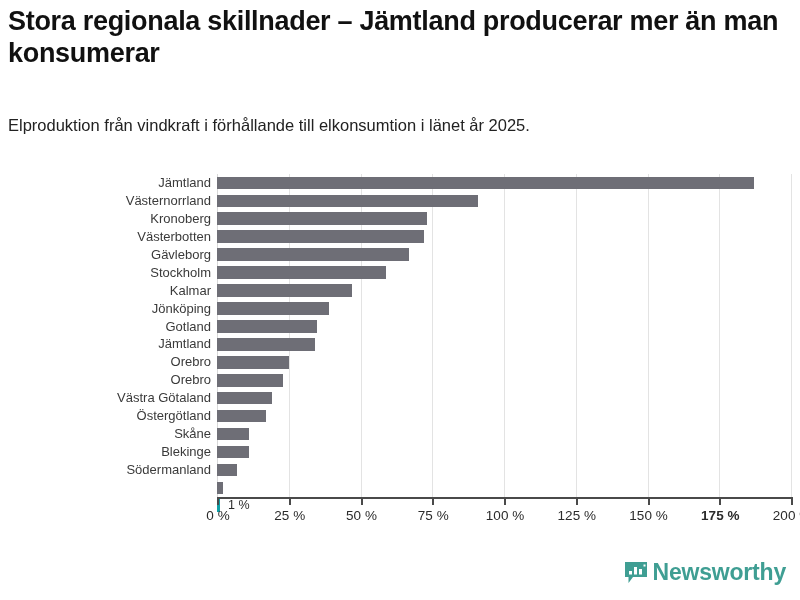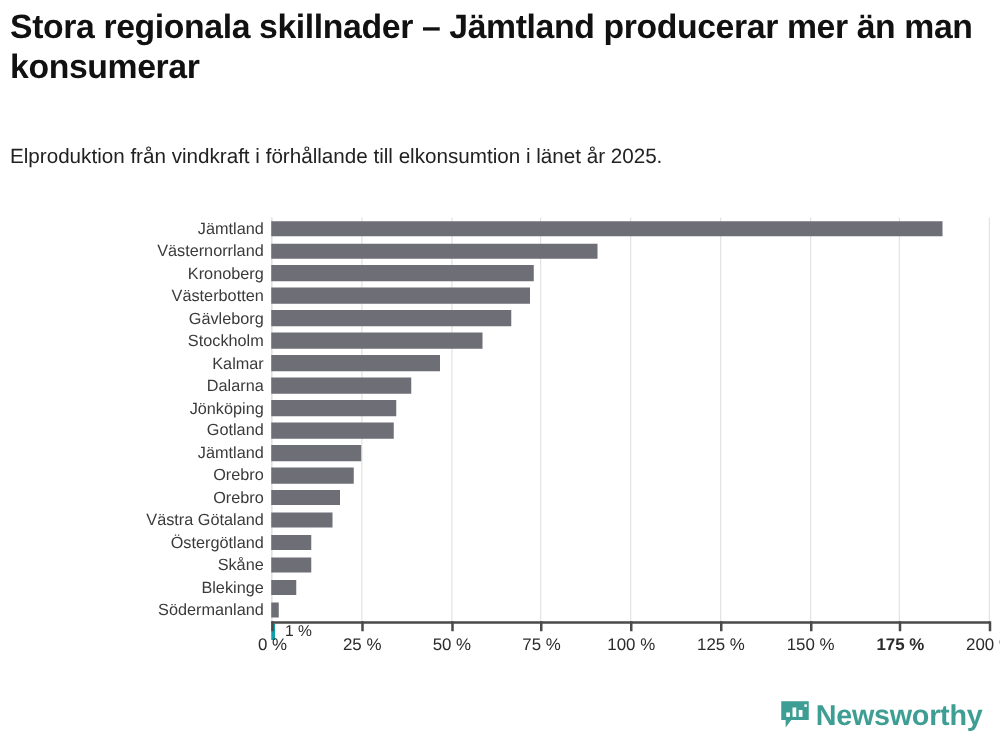--- a/index.html
+++ b/index.html
@@ -145,21 +145,21 @@
     white-space: nowrap;
     transform: translateX(-50%);
   }
 
   
   .logo {
     position: absolute;
     right: 14px;
     bottom: 14px;
     display: flex;
-    align-items: flex-start;
+    align-items: flex-end;
     gap: 4px;
   }
   .logo-mark {
     width: 26px;
     height: 26px;
     position: relative;
   }
   .logo-text {
     font-size: 23px;
     font-weight: bold;
@@ -178,21 +178,20 @@
   <div class="chart">
 
     <div class="ylabels" id="ylabels">
         <div class="ylabel">Jämtland</div>
         <div class="ylabel">Västernorrland</div>
         <div class="ylabel">Kronoberg</div>
         <div class="ylabel">Västerbotten</div>
         <div class="ylabel">Gävleborg</div>
         <div class="ylabel">Stockholm</div>
         <div class="ylabel">Kalmar</div>
-        <div class="ylabel">Dalarna</div>
         <div class="ylabel">Jönköping</div>
         <div class="ylabel">Gotland</div>
         <div class="ylabel">Jämtland</div>
         <div class="ylabel">Orebro</div>
         <div class="ylabel">Orebro</div>
         <div class="ylabel">Västra Götaland</div>
         <div class="ylabel">Östergötland</div>
         <div class="ylabel">Skåne</div>
         <div class="ylabel">Blekinge</div>
         <div class="ylabel">Södermanland</div>

